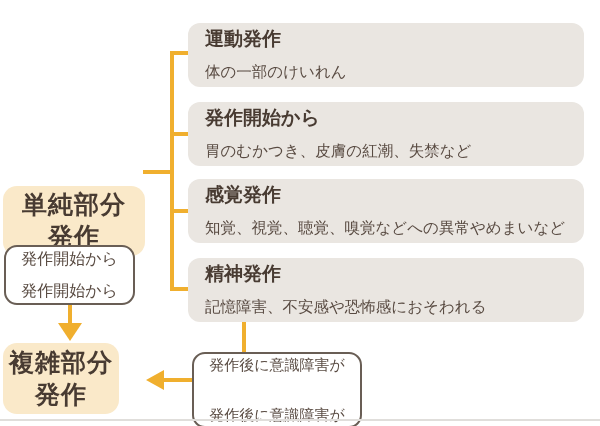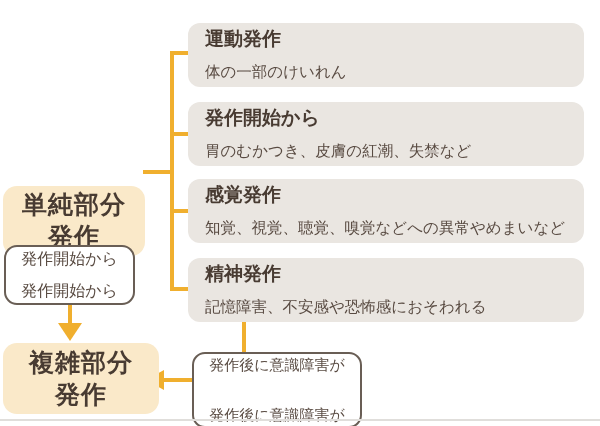--- a/index.html
+++ b/index.html
@@ -31,21 +31,21 @@
     border-right:18px solid #F0AF2E;
   }
   
   .cream-box{
     position:absolute;background:#FAE9C9;border-radius:14px;
     display:flex;flex-direction:column;align-items:center;justify-content:center;
     color:#483B32;font-weight:bold;font-size:25px;line-height:1.28;
     text-align:center;letter-spacing:1px;
   }
   .simple-box{left:3px;top:138px;width:142px;height:70px;margin-top:48px;}
-  .complex-box{left:3px;top:343px;width:156px;height:71px;text-align:right;}
+  .complex-box{left:3px;top:343px;width:116px;height:71px;text-align:right;}
   .white-box{
     position:absolute;background:#ffffff;border:2px solid #695E55;border-radius:13px;
     display:flex;flex-direction:column;align-items:center;justify-content:space-between;
     color:#594B42;font-size:16px;line-height:1.5;text-align:center;
     box-sizing:border-box;font-weight:400;
   }
   .condition-box{left:4px;top:245px;width:131px;height:60px;}
   .callout-box{left:192px;top:352px;width:170px;height:76px;font-size:15px;}
   .gray-box{
     position:absolute;left:188px;width:396px;height:64px;background:#EAE6E1;

